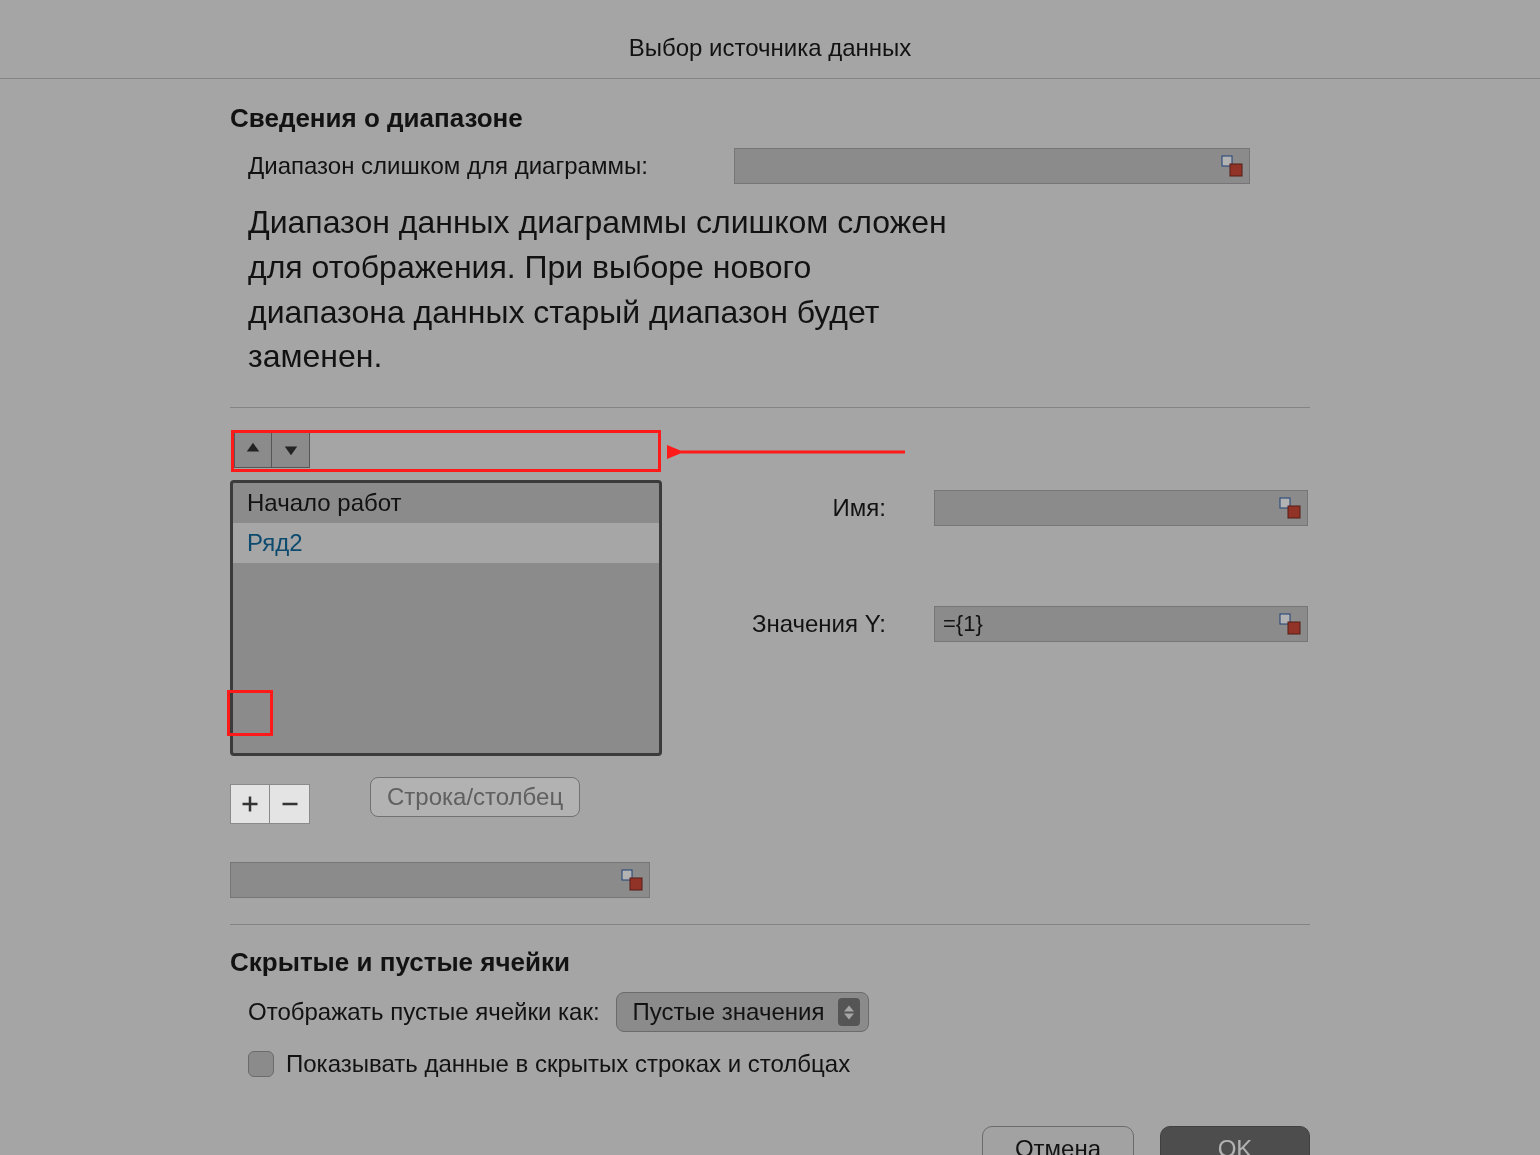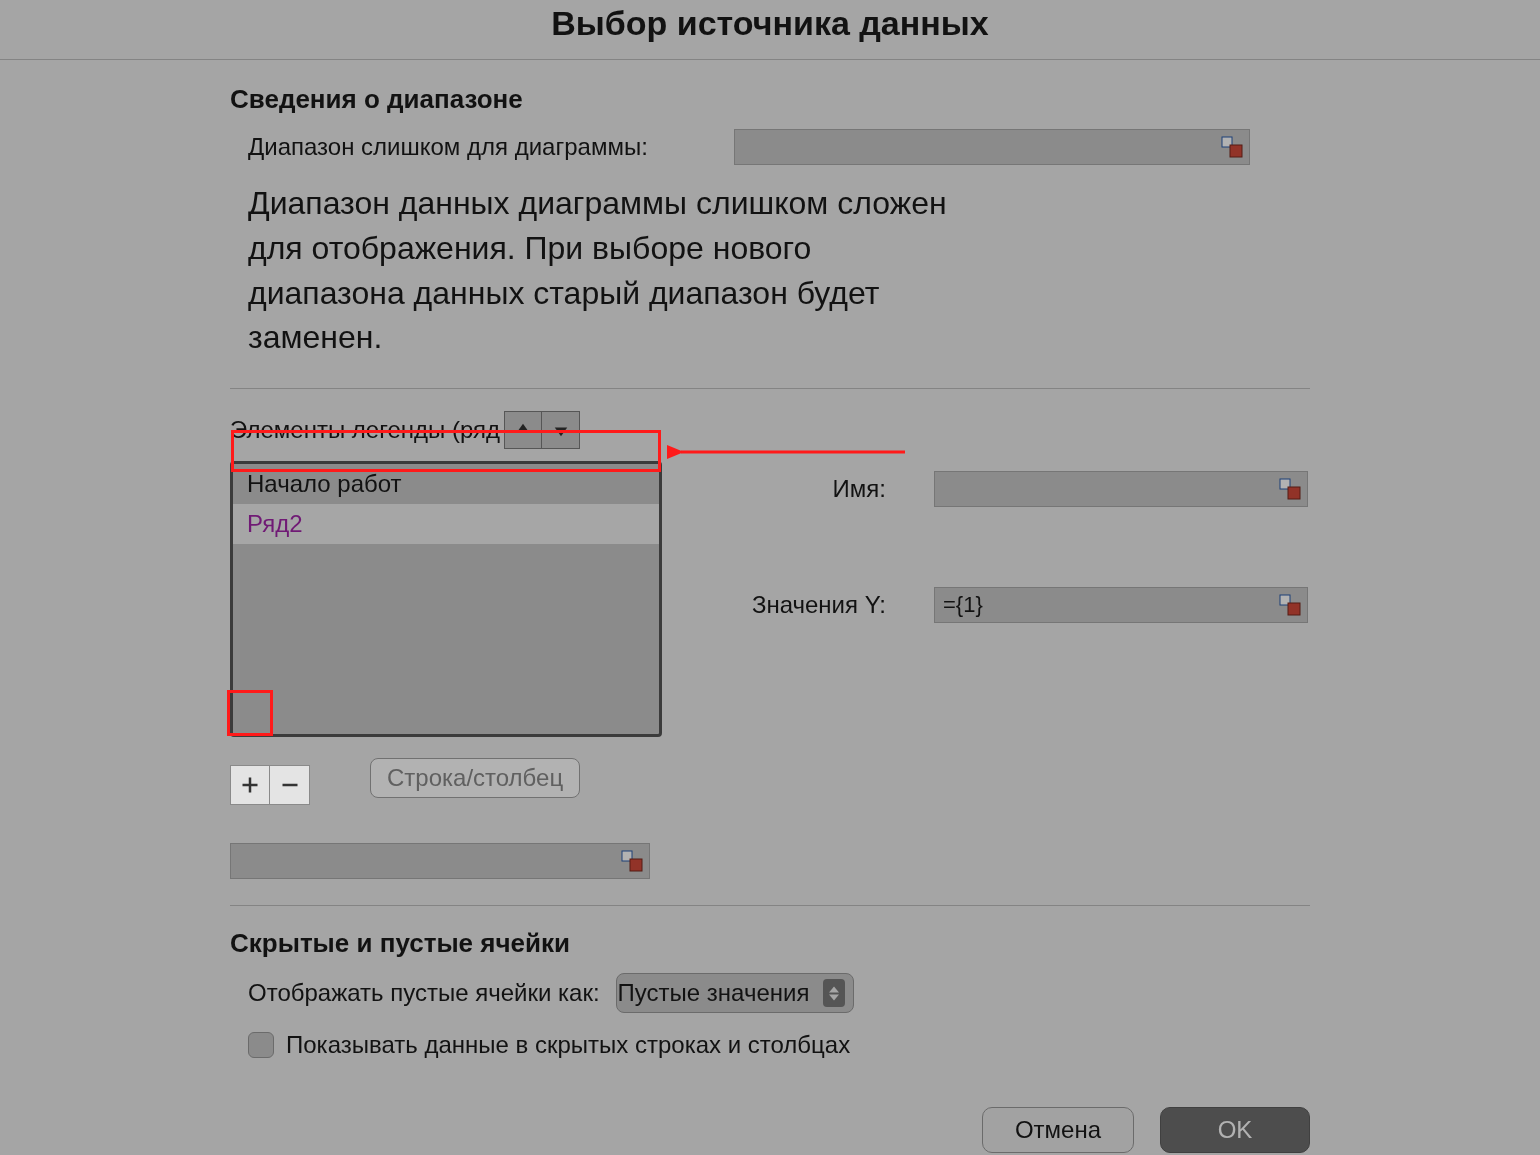--- a/index.html
+++ b/index.html
@@ -15,23 +15,23 @@
     position: absolute; inset: 0;
     background: rgba(0,0,0,0.30);
     pointer-events: none;
     z-index: 100;
   }
   .dialog {
     width: 100%; height: 100%;
   }
   .title {
     text-align: center;
-    font-weight: 700;
-    font-size: 34px;
-    padding: 4px 0 16px;
+    font-weight: 400;
+    font-size: 24px;
+    padding: 34px 0 16px;
   }
   .hr { height: 1px; background: #bdbdbd; width: 100%; }
   .content {
     padding: 0 230px;
   }
   .sec-title {
     font-weight: 700;
     font-size: 26px;
     margin: 24px 0 14px;
   }
@@ -88,21 +88,21 @@
   }
   .list-item {
     height: 40px;
     display: flex; align-items: center;
     padding: 0 14px;
     font-size: 24px;
     color: #1a1a1a;
   }
   .list-item.selected {
     background: #a6a6a6;
-    color: #701a75;
+    color: #0c4a6e;
     z-index: 200;
     position: relative;
   }
   .legend-body { display: flex; align-items: flex-start; gap: 64px; }
   .legend-right { flex: 1; padding-top: 0px; }
   .legend-right .row { margin-top: 10px; gap: 48px; }
   .rlabel { font-size: 24px; text-align: right; width: 160px; }
   .addremove {
     display: inline-flex;
     margin-top: 14px;
@@ -129,21 +129,21 @@
     font-size: 24px;
     display: inline-flex;
     align-items: center; justify-content: center;
   }
   .axis-row { display:flex; align-items:center; margin: 38px 0 26px; gap: 20px; }
   .hidden-section .sec-title { margin-top: 22px; }
   .drop { 
     display:inline-flex; align-items:center;
     background:#c7c7c7; border:1px solid #9a9a9a;
     height:40px; border-radius:8px;
-    padding: 0 8px 0 1px;
+    padding: 0 8px 0 16px;
     font-size: 24px;
     gap: 14px;
   }
   .updown {
     width: 22px; height: 28px;
     background: #7a7a7a;
     border-radius: 4px;
     display:flex; flex-direction:column;
     align-items:center; justify-content:center;
     gap:1px;
@@ -210,21 +210,20 @@
           </div>
         </div>
         <div class="note">Диапазон данных диаграммы слишком сложен для отображения. При выборе нового диапазона данных старый диапазон будет заменен.</div>
       </div>
     </div>
 
     <div class="hr" style="margin-top:28px"></div>
 
     <div>
       <div class="legend-head">
-        <span class="lbl">Элементы легенды (ряд</span>
         <span style="display:inline-flex; margin-left:4px">
           <span class="arrow-btn">
             <svg viewBox="0 0 16 16" width="20" height="20">
                 <path d="M8 3 L13 10 H3 Z" fill="#333"></path>
               </svg>
           </span>
           <span class="arrow-btn">
             <svg viewBox="0 0 16 16" width="20" height="20">
                 <path d="M3 6 H13 L8 13 Z" fill="#333"></path>
               </svg>

